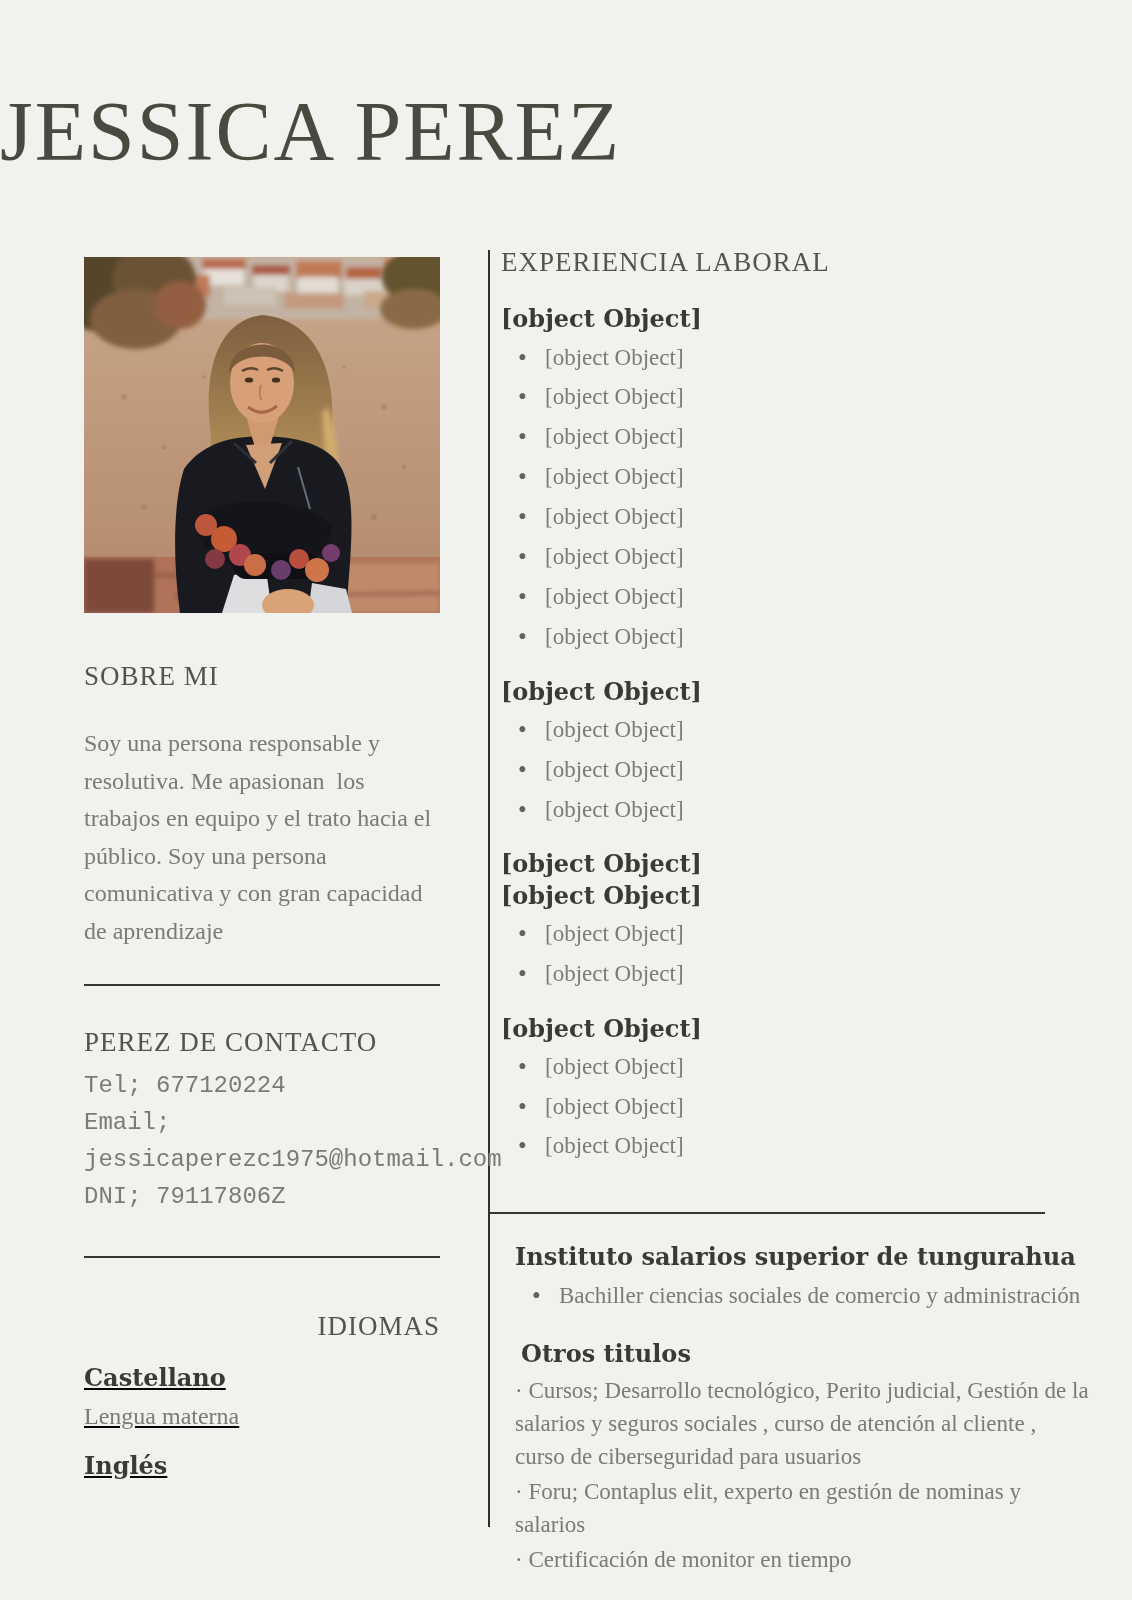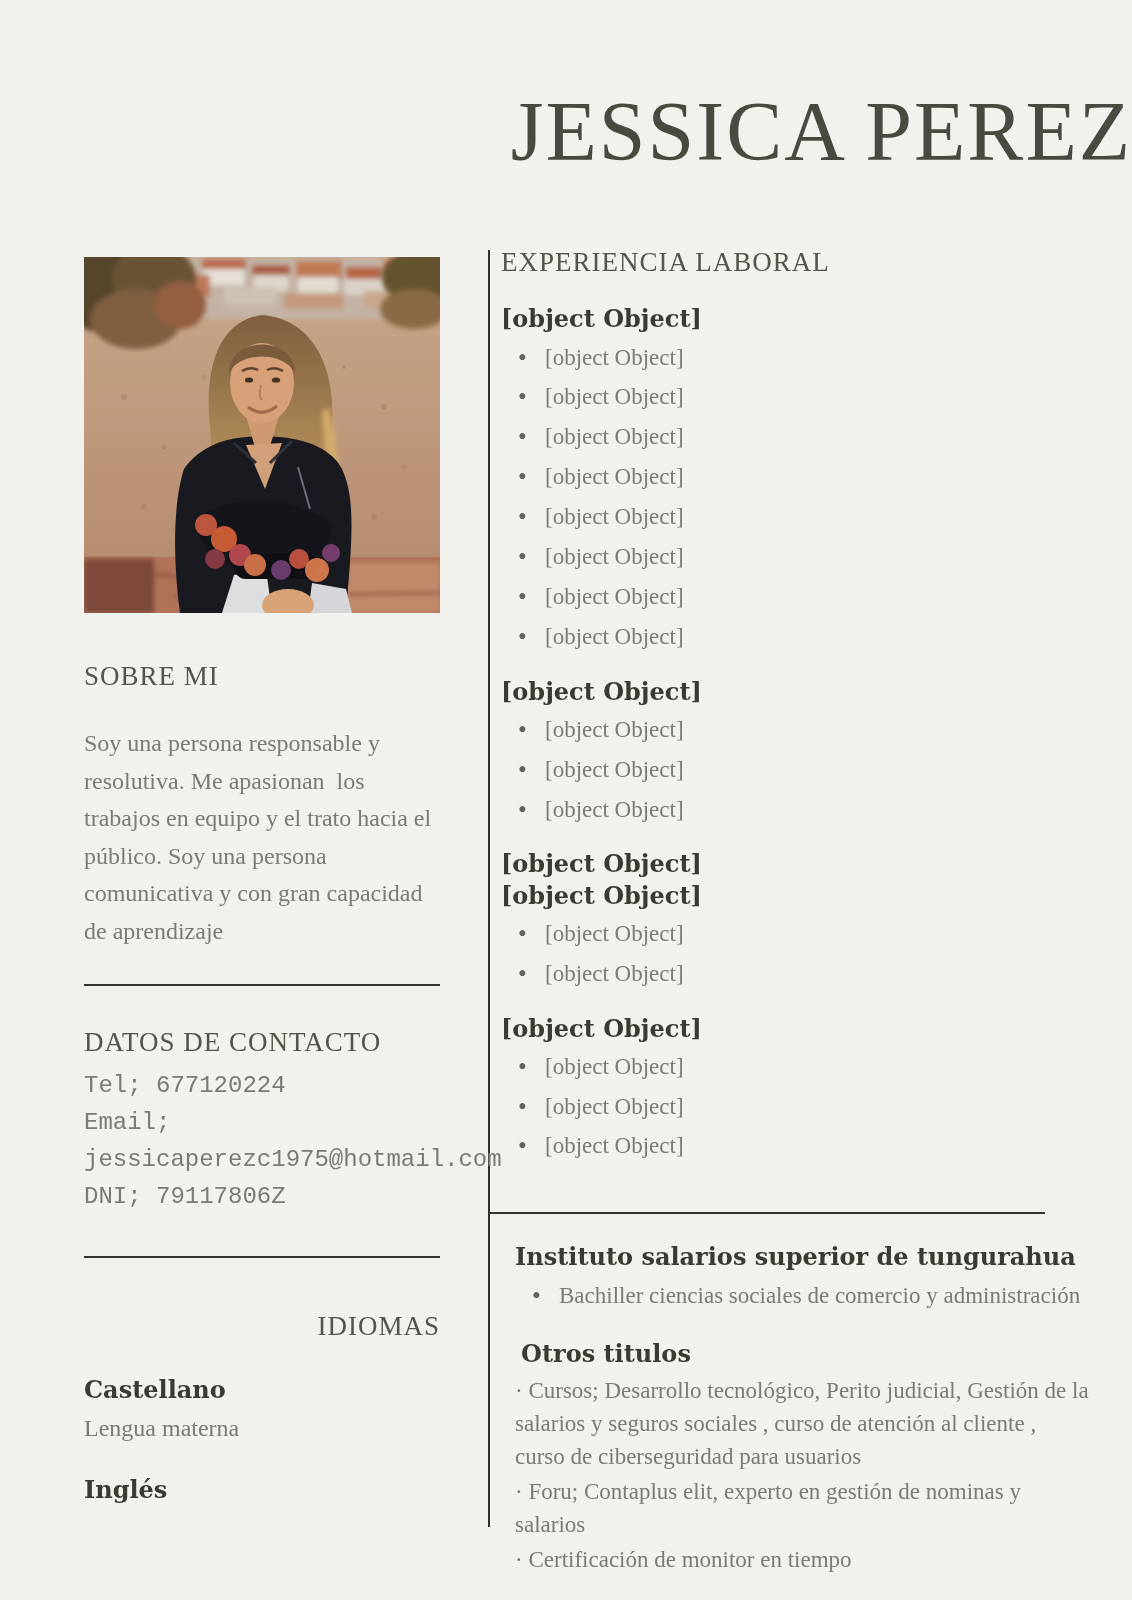--- a/index.html
+++ b/index.html
@@ -3,42 +3,42 @@
 <meta charset="utf-8">
 <style>
   html,body { margin:0; padding:0; background:#e4e4e2; }
   .page {
     position:relative; width:1132px; height:1600px; margin:0 auto;
     background:#f1f1ee; overflow:hidden;
     font-family:"Liberation Serif", serif;
   }
   .title {
     position:absolute; top:88px; left:0; right:0; margin:0;
-    text-align:right; font-size:84px; line-height:1.05; font-weight:400;
+    text-align:left; font-size:84px; line-height:1.05; font-weight:400;
     letter-spacing:2px; color:#4a4940;
   }
   
   .left-col { position:absolute; left:84px; top:257px; width:356px; }
   .photo { width:356px; height:356px; overflow:hidden; background:#c0997c; }
   .sec-heading {
     margin:0; font-size:27px; font-weight:400; letter-spacing:1px;
     color:#55544b; line-height:1.2;
   }
   .about-heading { margin-top:47px; }
   .about-text {
     margin:33px 0 0; font-size:24px; line-height:1.56; color:#7b7a73;
     white-space:pre-wrap;
   }
   .hline { height:0; border:none; border-top:2px solid #35342d; margin:34px 0 0; width:356px; background:none; }
   .contact-heading { margin-top:40px; }
   .contact-list { list-style:none; margin:10px 0 0; padding:0;font-family:Liberation Mono, monospace; }
   .contact-line { font-size:24px; line-height:1.54; color:#7b7a73; }
   .hline-2 { margin-top:40px; }
   .languages-heading { margin-top:52px;text-align:right; }
-  .lang-block { margin-top:32px; }
+  .lang-block { margin-top:20px;text-decoration:underline; }
   .lang-name {
     font-family:"DejaVu Serif", serif; font-weight:700; font-size:24px;
     color:#3b3a32; line-height:1.25;
   }
   .lang-level { margin-top:8px; font-size:24px; color:#7b7a73; line-height:1.25; }
   
   .v-divider {
     position:absolute; left:488px; top:250px; width:2px; height:1277px;
     background:#2f2e28;
   }
@@ -192,21 +192,21 @@
     </div>
 
     <section>
       <h2 class="sec-heading about-heading">SOBRE MI</h2>
       <p class="about-text">Soy una persona responsable y resolutiva. Me apasionan  los trabajos en equipo y el trato hacia el público. Soy una persona comunicativa y con gran capacidad de aprendizaje</p>
     </section>
 
     <hr class="hline">
 
     <section>
-      <h2 class="sec-heading contact-heading">DATOS DE CONTACTO</h2>
+      <h2 class="sec-heading contact-heading">PEREZ DE CONTACTO</h2>
       <ul class="contact-list">
 
           <li class="contact-line">Tel; 677120224</li>
 
 
           <li class="contact-line">Email; jessicaperezc1975@hotmail.com</li>
 
           <li class="contact-line">DNI; 79117806Z</li>
         </ul>
     </section>

